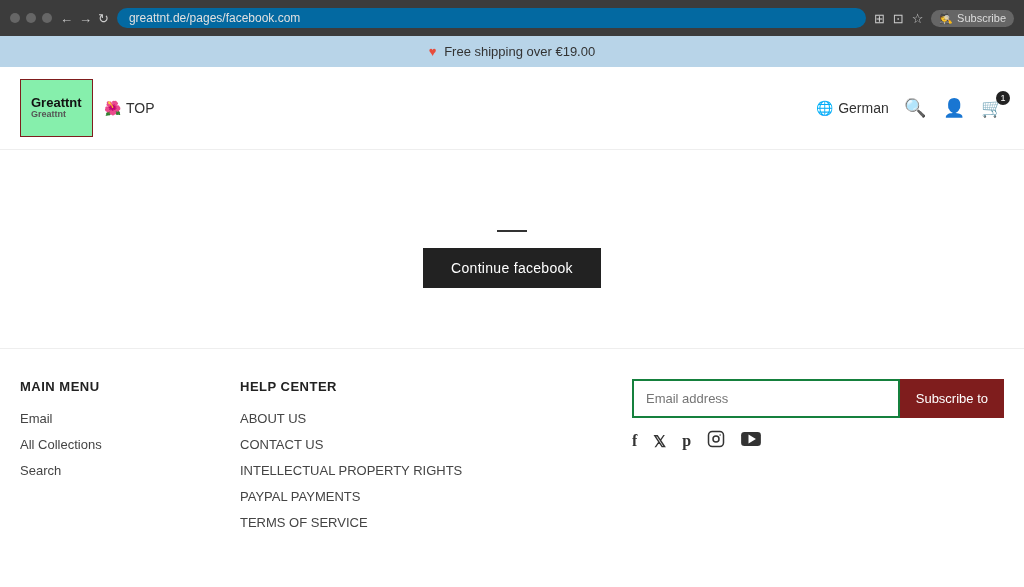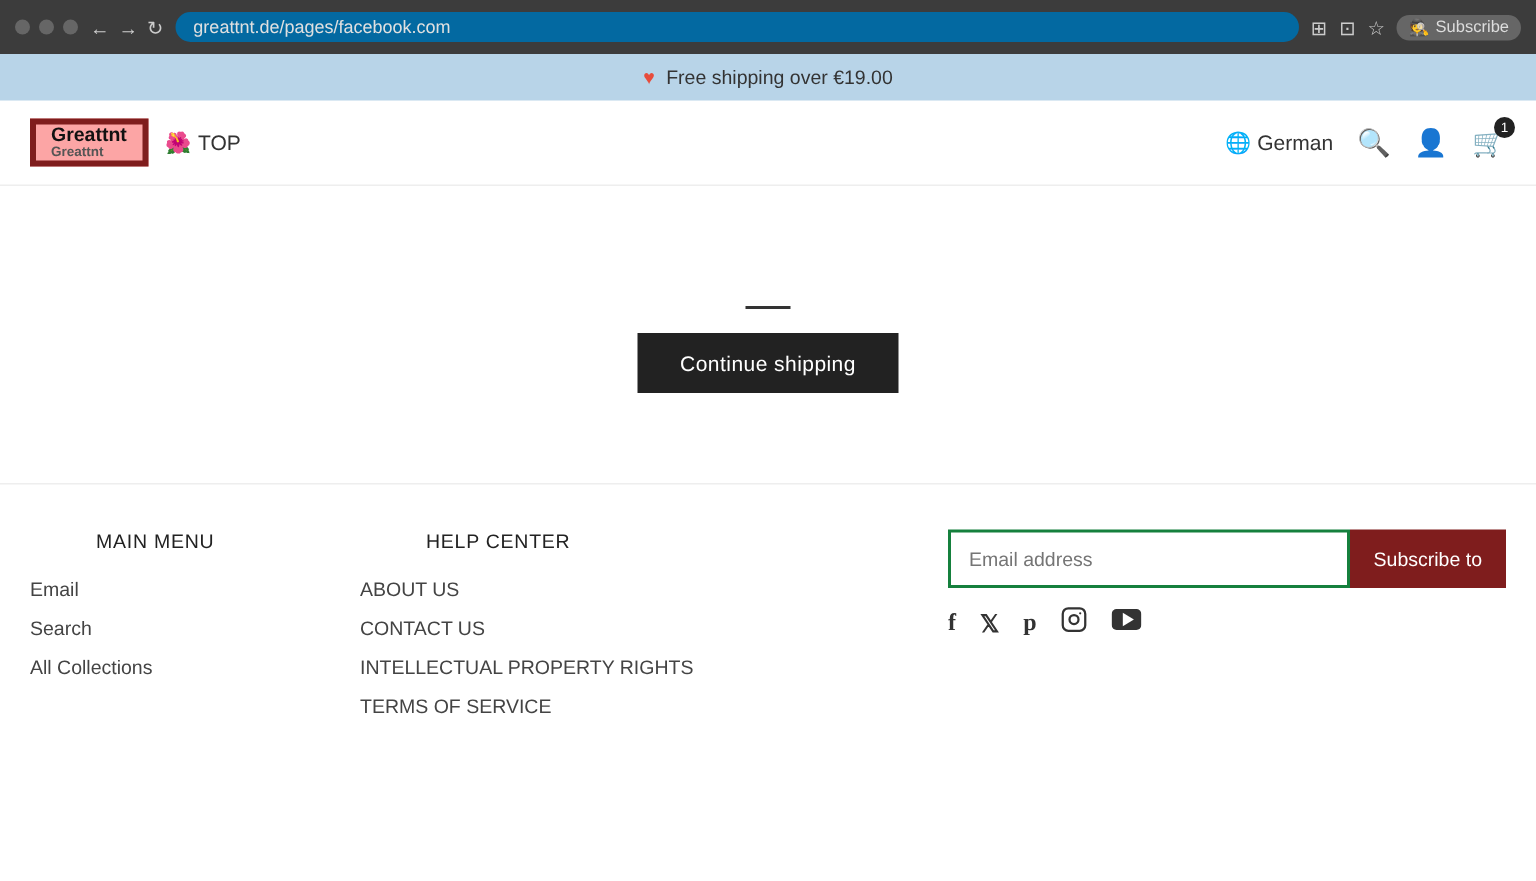--- a/index.html
+++ b/index.html
@@ -80,23 +80,23 @@
       justify-content: space-between;
       padding: 12px 20px;
       border-bottom: 1px solid #eee;
     }
     .header-left {
       display: flex;
       align-items: center;
       gap: 12px;
     }
     .logo {
-      background: #fca5a5;
-      padding: 0 10px;
-      border: 4px solid #7f1d1d;
+      background: #86efac;
+      padding: 16px 10px;
+      border: 1px solid #7f1d1d;
       font-weight: bold;
       font-size: 13px;
       color: #111;
       line-height: 1.1;
     }
     .logo .sub { font-size: 9px; color: #555; display: block; }
     .top-label {
       display: flex;
       align-items: center;
       gap: 4px;
@@ -176,26 +176,25 @@
       padding: 30px 20px 40px;
       border-top: 1px solid #eee;
     }
     .footer-grid {
       display: grid;
       grid-template-columns: 200px 1fr 1fr;
       gap: 20px;
     }
     .footer-section h3 {
       font-size: 13px;
-      font-weight: 400;
+      font-weight: 700;
       text-transform: uppercase;
       margin-bottom: 16px;
       color: #222;
       letter-spacing: 0.5px;
-      margin-left: 44px;
     }
     .footer-section ul {
       list-style: none;
     }
     .footer-section ul li {
       margin-bottom: 10px;
     }
     .footer-section ul li a {
       text-decoration: none;
       color: #444;
@@ -293,41 +292,42 @@
       <span class="header-icon">🛒</span>
       <div class="cart-badge">
         <span>1</span>
       </div>
     </div>
   </div>
 </div>
 
 <div class="main-content">
   <div class="error-divider"></div>
-  <button class="continue-btn">Continue shipping</button>
+  <button class="continue-btn">Continue facebook</button>
 </div>
 
 <div class="site-footer">
   <div class="footer-grid">
 
     <div class="footer-section">
       <h3>MAIN MENU</h3>
       <ul>
         <li><a href="#">Email</a></li>
+        <li><a href="#">All Collections</a></li>
         <li><a href="#">Search</a></li>
-        <li><a href="#">All Collections</a></li>
       </ul>
     </div>
 
     <div class="footer-section">
       <h3>Help Center</h3>
       <ul>
         <li><a href="#">ABOUT US</a></li>
         <li><a href="#">CONTACT US</a></li>
         <li><a href="#">INTELLECTUAL PROPERTY RIGHTS</a></li>
+        <li><a href="#">PAYPAL PAYMENTS</a></li>
         <li><a href="#">TERMS OF SERVICE</a></li>
 
       </ul>
     </div>
 
     <div class="footer-section">
       <div class="footer-subscribe">
         <div class="subscribe-form">
           <input class="email-input" type="email" placeholder="Email address" style="">
           <button class="subscribe-btn">Subscribe to</button>

